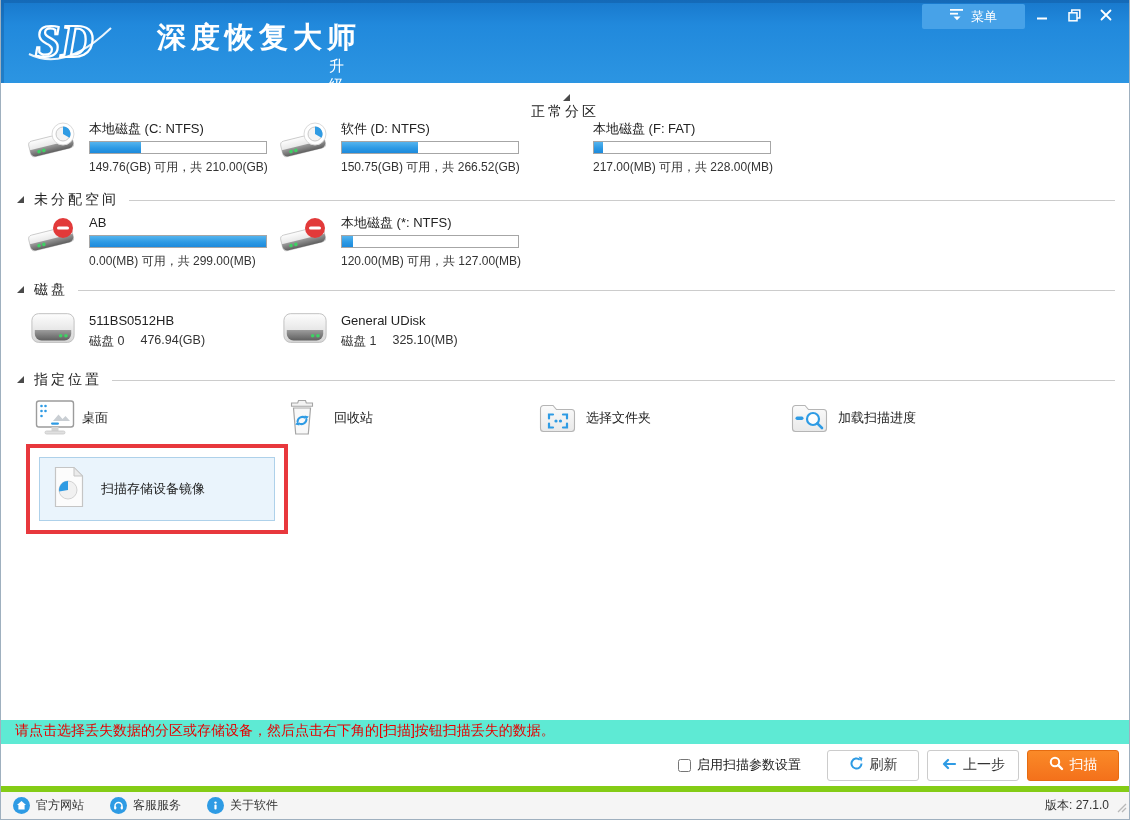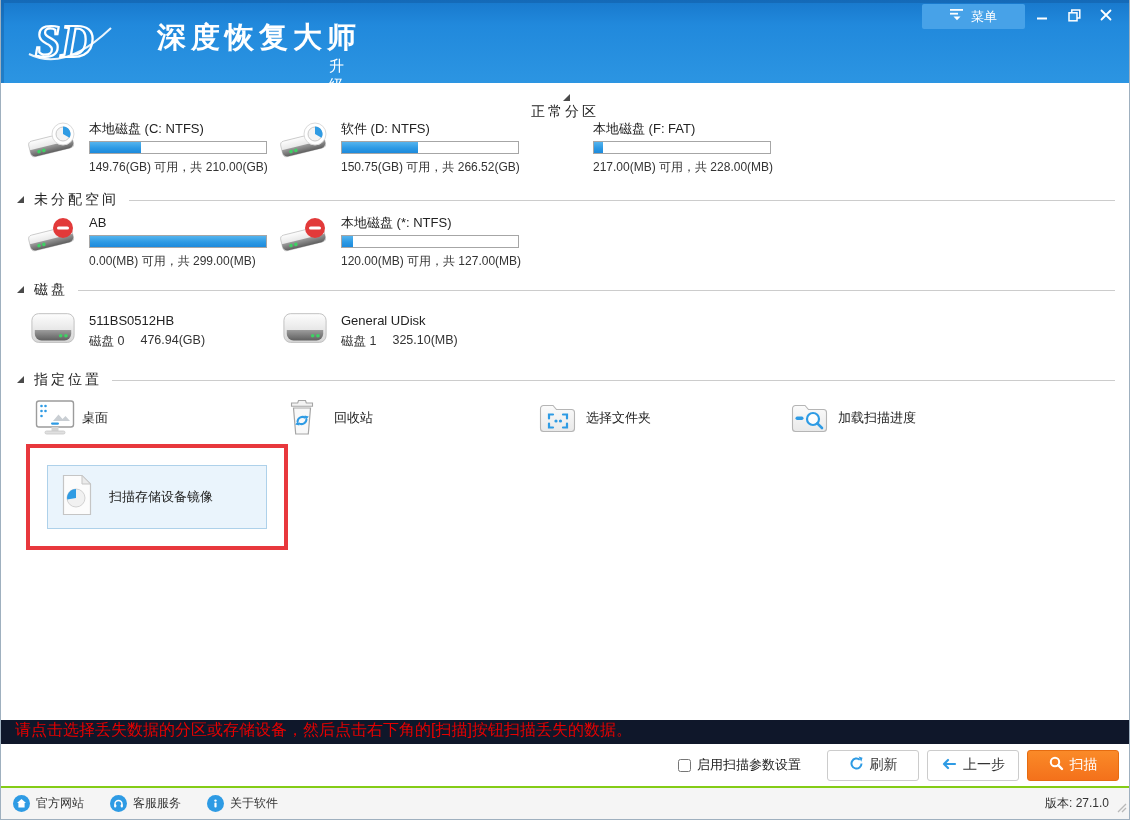--- a/index.html
+++ b/index.html
@@ -45,38 +45,38 @@
 
   .disk-item { width:252px; display:flex; align-items:center; cursor:pointer; }
   .disk-icon { width:63px; padding-left:4px; }
   .disk-name { font-size:13px; color:#222; line-height:18px; margin-bottom:3px; }
   .disk-meta { font-size:12.5px; color:#333; display:flex; gap:16px; }
 
   .loc-item { width:252px; display:flex; align-items:center; cursor:pointer; }
   .loc-icon { width:56px; padding-left:8px; display:flex; align-items:center; }
   .loc-label { font-size:13px; color:#222; white-space:nowrap; }
 
-  .scan-annot { margin:0 0 0 11px; width:262px; border:4px solid #e8383d; padding:17px; }
+  .scan-annot { margin:0 0 0 11px; width:262px; border:4px solid #e8383d; padding:9px; }
   .scan-item { height:64px; background:#eaf4fc; border:1px solid #aed1ea; display:flex;
                align-items:center; padding-left:11px; cursor:pointer; }
   .scan-item .loc-label { margin-left:14px; }
 
   
-  .hint { flex:0 0 24px; padding-left:14px; font-size:16px; color:#e60000; line-height:20px; background:#0f172a; }
+  .hint { flex:0 0 24px; padding-left:14px; font-size:14px; color:#e60000; line-height:20px; background:#5eead4; }
   .toolbar { flex:0 0 42px; background:#fff; display:flex; align-items:center; justify-content:flex-end;
              padding-right:10px; }
   .chk-group { display:flex; align-items:center; gap:6px; margin-right:18px; cursor:pointer; }
   .chk-group input { width:13px; height:13px; }
   .chk-label { font-size:13px; color:#222; }
   .btn { height:31px; width:92px; background:#fff; border:1px solid #ccc; border-radius:3px;
          font-size:14px; color:#333; display:flex; align-items:center; justify-content:center;
          gap:6px; cursor:pointer; margin-left:8px; font-family:Liberation Sans, sans-serif; }
   .btn-scan { background:linear-gradient(180deg,#fa8a28,#f4711b); border:1px solid #e66c10; color:#fff; }
 
-  .footer { flex:0 0 33px; background:#f5f5f5; border-top:2px solid #84cc16; display:flex;
+  .footer { flex:0 0 33px; background:#f5f5f5; border-top:6px solid #84cc16; display:flex;
             align-items:center; padding:0 12px; position:relative; }
   .flink { display:flex; align-items:center; gap:6px; font-size:12px; color:#333; margin-right:26px; cursor:pointer; }
   .ficon { width:17px; height:17px; border-radius:50%; background:#2e9be4; display:flex;
            align-items:center; justify-content:center; flex:0 0 17px; }
   .version { margin-left:auto; font-size:12px; color:#333; padding-right:8px; }
   .grip { position:absolute; right:2px; bottom:2px; }
 </style>
 </head>
 <body>
 

